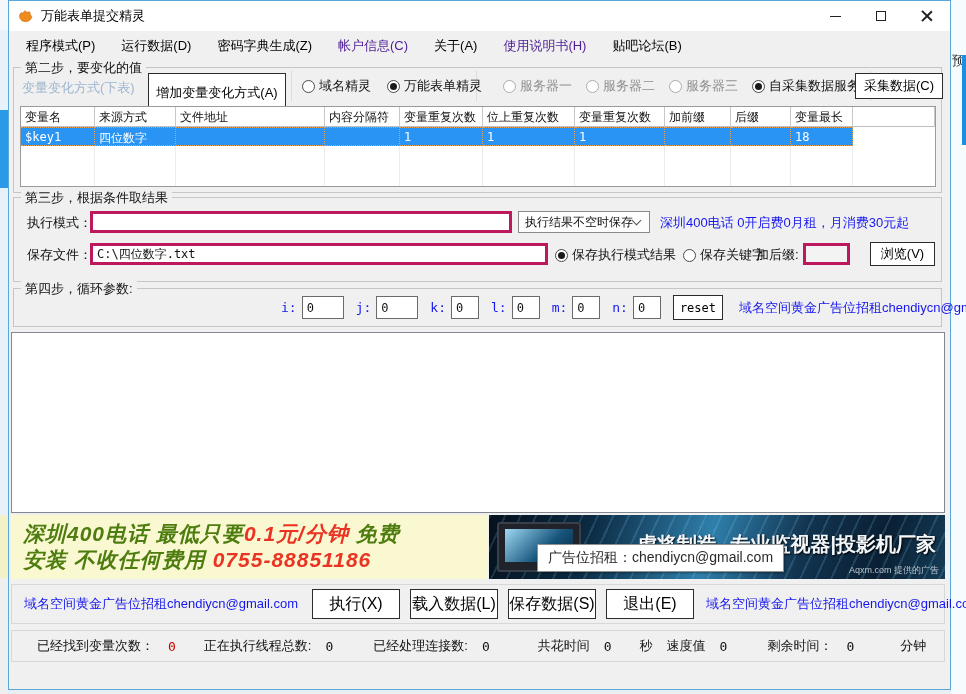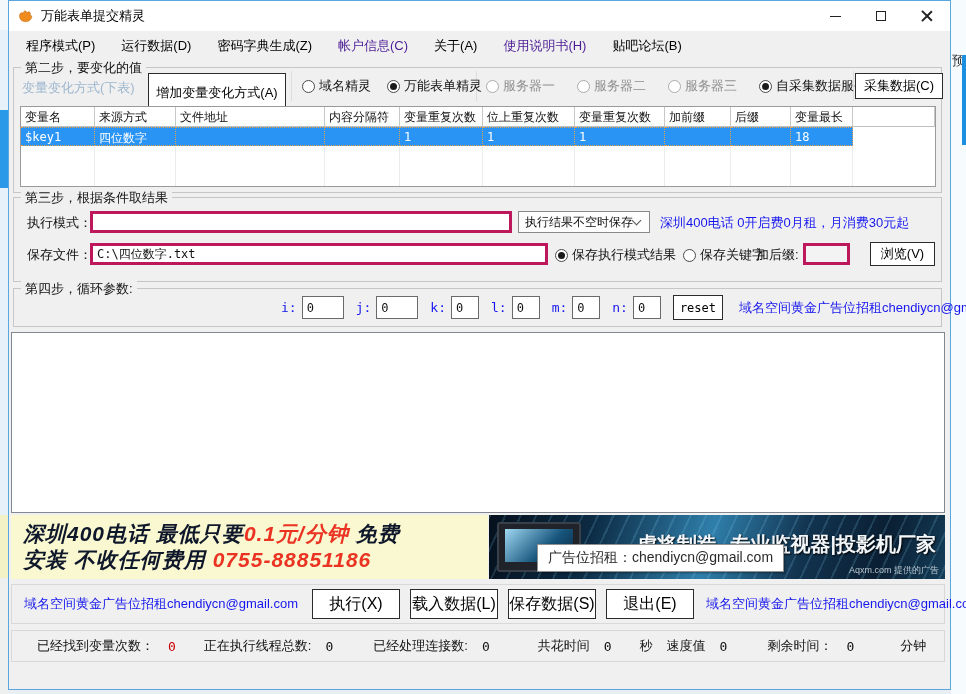--- a/index.html
+++ b/index.html
@@ -43,21 +43,21 @@
   .legend { position:absolute; top:-9px; left:7px; background:#f0f0f0; padding:0 4px; font-size:13px; }
 
   
   #g-step2 { left:4px; top:66px; width:929px; height:126px; }
   .hint { position:absolute; left:8px; top:11px; color:#9eb6ce; }
   .btn { background:#fff; border:1px solid #2b2b2b; display:flex; align-items:center; justify-content:center; font-size:13px; color:#000; }
   #add-btn { position:absolute; left:134px; top:5px; width:138px; height:40px; }
   #collect-btn { position:absolute; left:841px; top:5px; width:88px; height:26px; }
   .rcluster { position:absolute; top:3px; height:30px; display:flex; align-items:center; }
   #cluster1 { left:277px; width:186px; border-left:1px solid #ddd; border-right:1px solid #ddd; padding:0 10px; gap:16px; }
-  #cluster2 { left:472px; width:368px; gap:22px; border-right:1px solid #ddd; padding-right:6px;justify-content:space-between; }
+  #cluster2 { left:489px; width:368px; gap:14px; border-right:1px solid #ddd; padding-right:6px;justify-content:space-between; }
   .ritem { display:flex; align-items:center; gap:4px; white-space:nowrap; }
   .radio { width:13px; height:13px; border:1px solid #4a4a4a; border-radius:50%; background:#fff; flex:0 0 auto; }
   .radio.checked { display:flex; align-items:center; justify-content:center; }
   .radio.checked::after { content:""; width:7px; height:7px; border-radius:50%; background:#1a1a1a; }
   .radio.disabled { border-color:#ababab; }
   .rlabel.disabled { color:#8f8f8f; }
 
   .tbl { position:absolute; left:6px; top:38px; width:916px; height:81px; background:#fff;
          border:1px solid #9a9a9a; display:grid;
          grid-template-columns:74px 81px 149px 75px 83px 92px 90px 66px 60px 62px 1fr;
@@ -91,21 +91,21 @@
   #reset-btn { width:50px; height:25px; margin-left:12px; font-size:12px; }
   #step4-ad { margin-left:16px; font-size:13px; }
 
   
   #output-area { position:absolute; left:2px; top:331px; width:934px; height:181px; background:#fff; border:1px solid #828790; }
 
   
   .banner { position:absolute; top:514px; height:64px; overflow:hidden; }
   #banner-left { left:2px; width:477px; background:#faf8d0; padding:6px 0 0 12px; }
   .bl-line { font-size:21px; font-weight:bold; font-style:italic; line-height:26px; white-space:nowrap; letter-spacing:1px; }
-  .bl-green { color:#0f172a; } .bl-red { color:#ea3323; }
+  .bl-green { color:#4d7c0f; } .bl-red { color:#ea3323; }
   #banner-right { left:480px; width:456px;
     background:linear-gradient(105deg,#05101c 0%,#0c2a42 22%,#2f7fab 48%,#123450 68%,#0a1f33 85%,#143c57 100%); }
   #banner-right .streaks { position:absolute; inset:0;
     background:repeating-linear-gradient(115deg, rgba(140,220,255,0.16) 0 2px, rgba(0,0,0,0) 2px 14px); }
   .monitor { position:absolute; left:8px; top:7px; width:84px; height:50px; background:#20242a; border:2px solid #3a4049; border-radius:3px; }
   .monitor .screen { position:absolute; left:6px; top:5px; right:6px; bottom:8px; background:linear-gradient(135deg,#9fd8f2,#17557c 60%,#0a2740); }
   .br-headline { position:absolute; right:9px; top:16px; font-size:20px; font-weight:bold; color:#f3f7fa; text-shadow:1px 1px 2px #000; white-space:nowrap; }
   .br-tooltip { position:absolute; left:48px; bottom:7px; background:#fff; border:1px solid #909090; box-shadow:1px 1px 2px rgba(0,0,0,.4); padding:4px 10px; font-size:14px; color:#2a2a2a; white-space:nowrap; }
   .br-credit { position:absolute; right:6px; bottom:2px; font-size:9px; color:#b9c6cf; }
 

